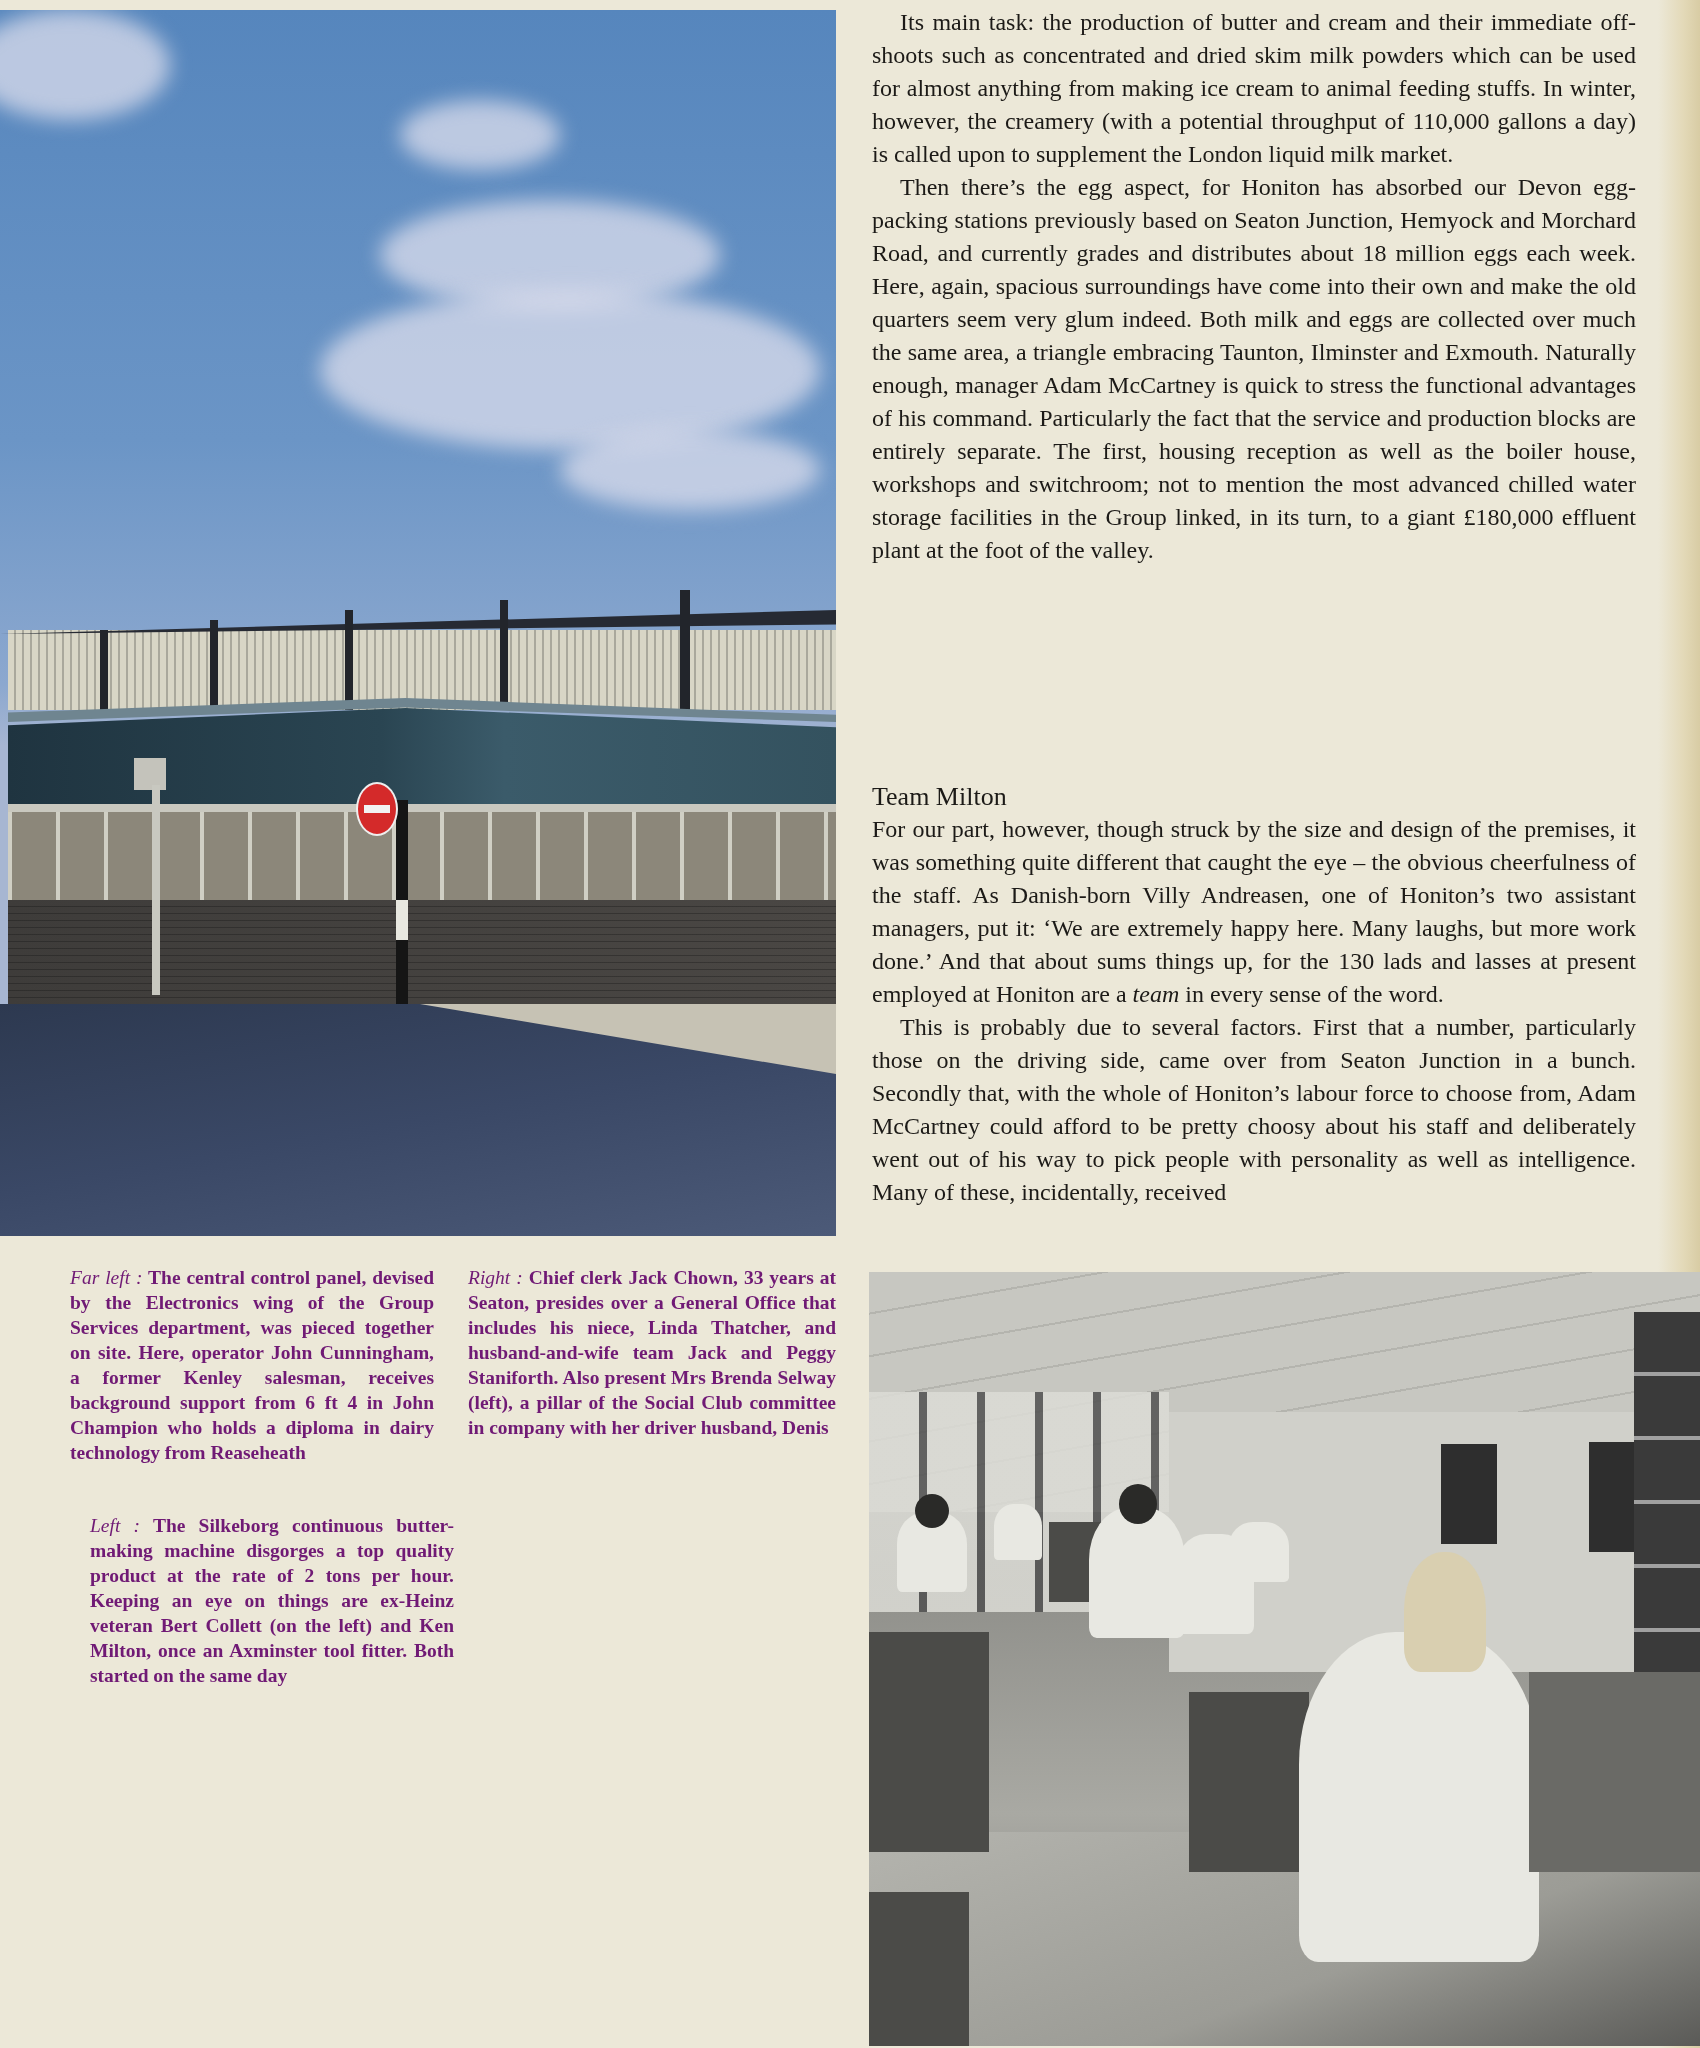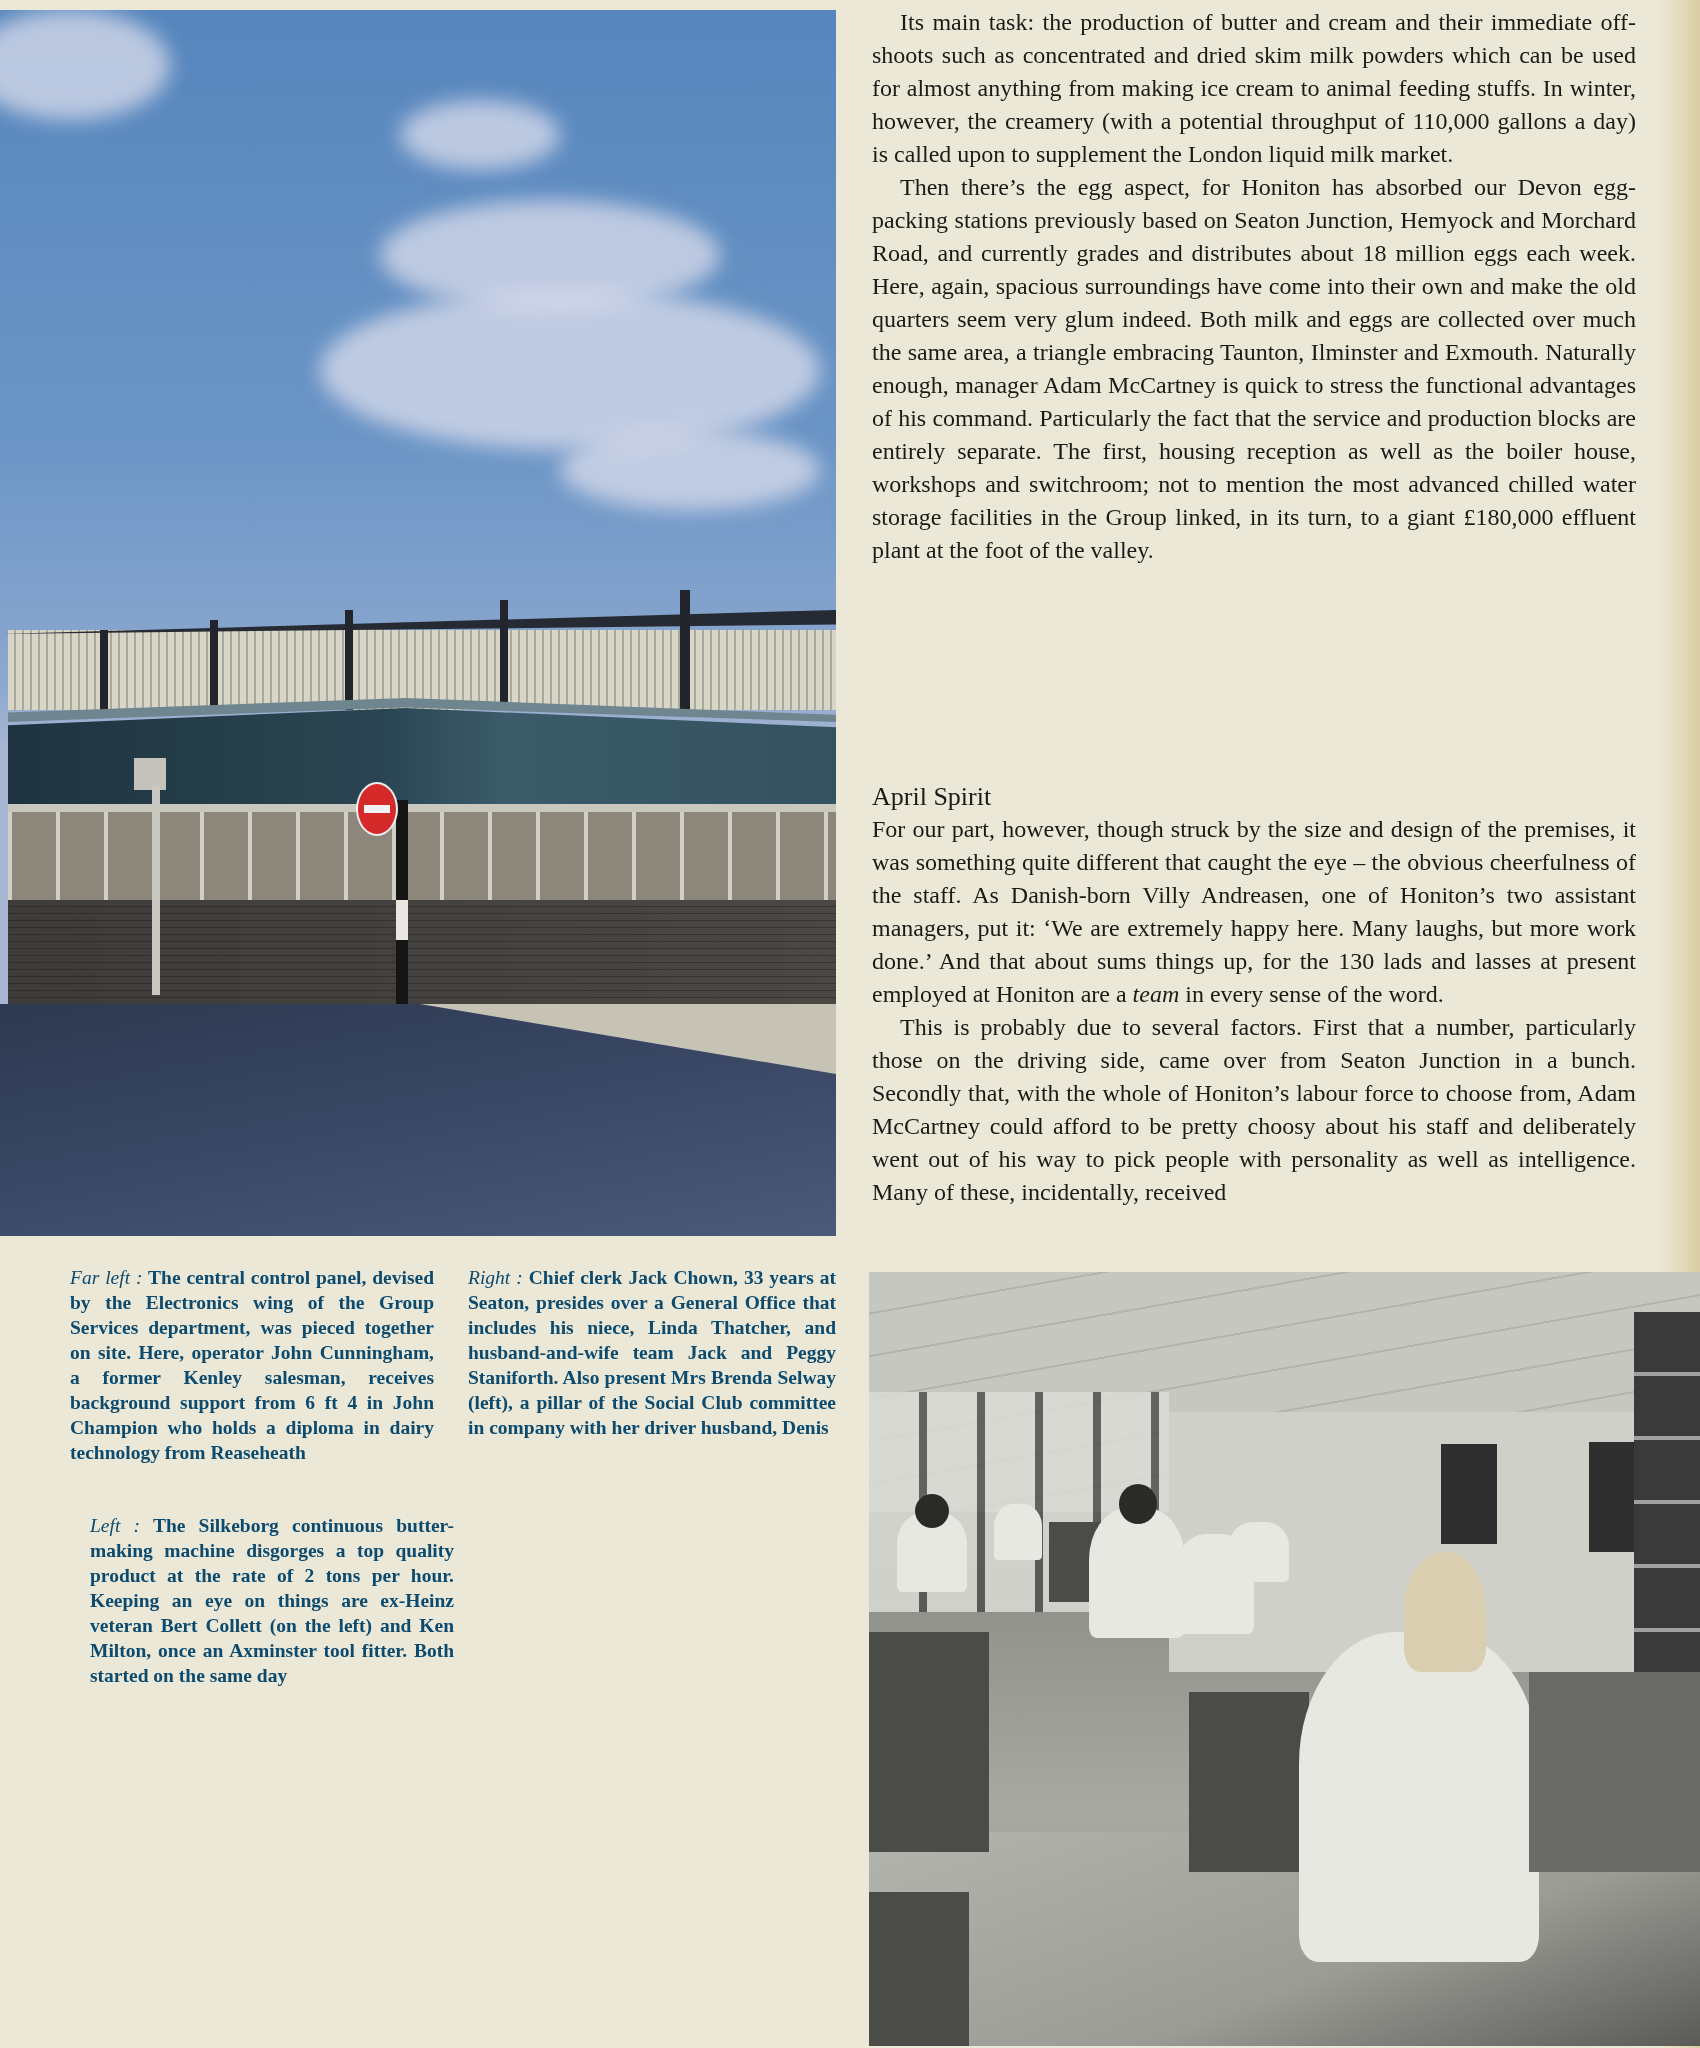--- a/index.html
+++ b/index.html
@@ -74,21 +74,21 @@
     .col-top { top: 6px; }
     .heading {
       position: absolute; left: 872px; top: 780px; margin: 0;
       font-size: 26px; font-weight: normal; color: #1c1a17; line-height: 33px;
     }
     .col-bottom { top: 813px; }
     em { font-style: italic; }
     
     .caption {
       position: absolute; width: 364px;
-      font-size: 19.5px; line-height: 25px; font-weight: bold; color: #0c4a6e;
+      font-size: 19.5px; line-height: 25px; font-weight: bold; color: #701a75;
       text-align: justify; margin: 0;
     }
     .caption .lead { font-style: italic; font-weight: normal; }
     .cap-far-left { left: 70px; top: 1265px; }
     .cap-right { left: 468px; top: 1265px; width: 368px; }
     .cap-left { left: 70px; top: 1513px; margin-left: 20px; }
     
     .photo-bw {
       position: absolute; left: 869px; top: 1272px; width: 831px; height: 774px; overflow: hidden;
       background: linear-gradient(to bottom, #b9b9b3 0%, #a4a49f 22%, #8f8f8a 40%, #a9a9a3 70%, #7b7b77 100%);
@@ -138,21 +138,21 @@
   <div class="noentry"></div>
   <div class="road"></div>
   <div class="road-light"></div>
 </div>
 
 <div class="column col-top">
   <p class="indent">Its main task: the production of butter and cream and their immediate off-shoots such as concentrated and dried skim milk powders which can be used for almost anything from making ice cream to animal feeding stuffs. In winter, however, the creamery (with a potential throughput of 110,000 gallons a day) is called upon to supplement the London liquid milk market.</p>
   <p class="indent">Then there’s the egg aspect, for Honiton has absorbed our Devon egg-packing stations previously based on Seaton Junction, Hemyock and Morchard Road, and currently grades and distributes about 18 million eggs each week. Here, again, spacious surroundings have come into their own and make the old quarters seem very glum indeed. Both milk and eggs are collected over much the same area, a triangle embracing Taunton, Ilminster and Exmouth. Naturally enough, manager Adam McCartney is quick to stress the functional advantages of his command. Particularly the fact that the service and production blocks are entirely separate. The first, housing reception as well as the boiler house, workshops and switchroom; not to mention the most advanced chilled water storage facilities in the Group linked, in its turn, to a giant £180,000 effluent plant at the foot of the valley.</p>
 </div>
 
-<h2 class="heading">April Spirit</h2>
+<h2 class="heading">Team Milton</h2>
 
 <div class="column col-bottom">
   <p><span>For our part, however, though struck by the size and design of the premises, it was something quite different that caught the eye – the obvious cheerfulness of the staff. As Danish-born Villy Andreasen, one of Honiton’s two assistant managers, put it: ‘We are extremely happy here. Many laughs, but more work done.’ And that about sums things up, for the 130 lads and lasses at present employed at Honiton are a </span><em>team</em><span> in every sense of the word.</span></p>
   <p class="indent">This is probably due to several factors. First that a number, particularly those on the driving side, came over from Seaton Junction in a bunch. Secondly that, with the whole of Honiton’s labour force to choose from, Adam McCartney could afford to be pretty choosy about his staff and deliberately went out of his way to pick people with personality as well as intelligence. Many of these, incidentally, received</p>
 </div>
 
 <p class="caption cap-far-left"><span class="lead">Far left :</span><span> The central control panel, devised by the Electronics wing of the Group Services department, was pieced together on site. Here, operator John Cunningham, a former Kenley salesman, receives background support from 6 ft 4 in John Champion who holds a diploma in dairy technology from Reaseheath</span></p>
 
 <p class="caption cap-right"><span class="lead">Right :</span><span> Chief clerk Jack Chown, 33 years at Seaton, presides over a General Office that includes his niece, Linda Thatcher, and husband-and-wife team Jack and Peggy Staniforth. Also present Mrs Brenda Selway (left), a pillar of the Social Club committee in company with her driver husband, Denis</span></p>
 

